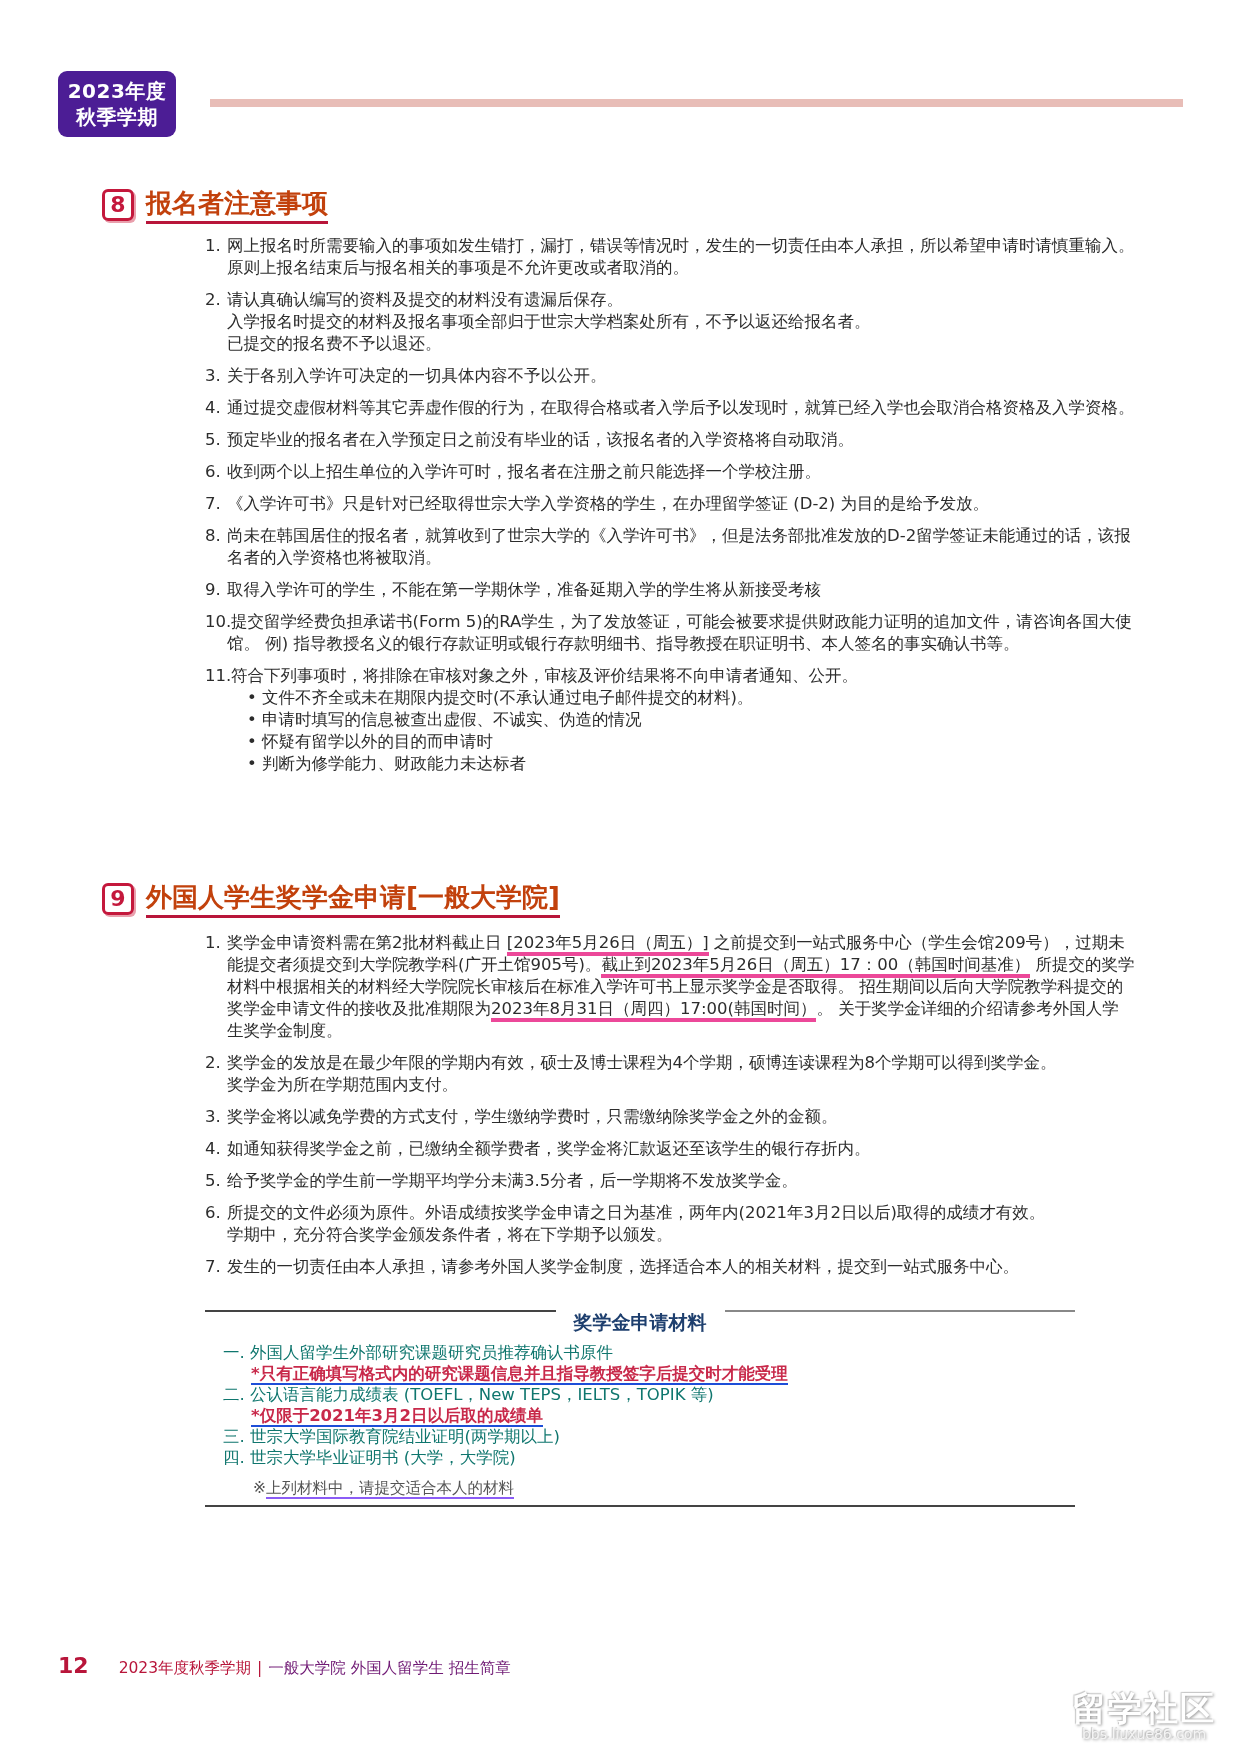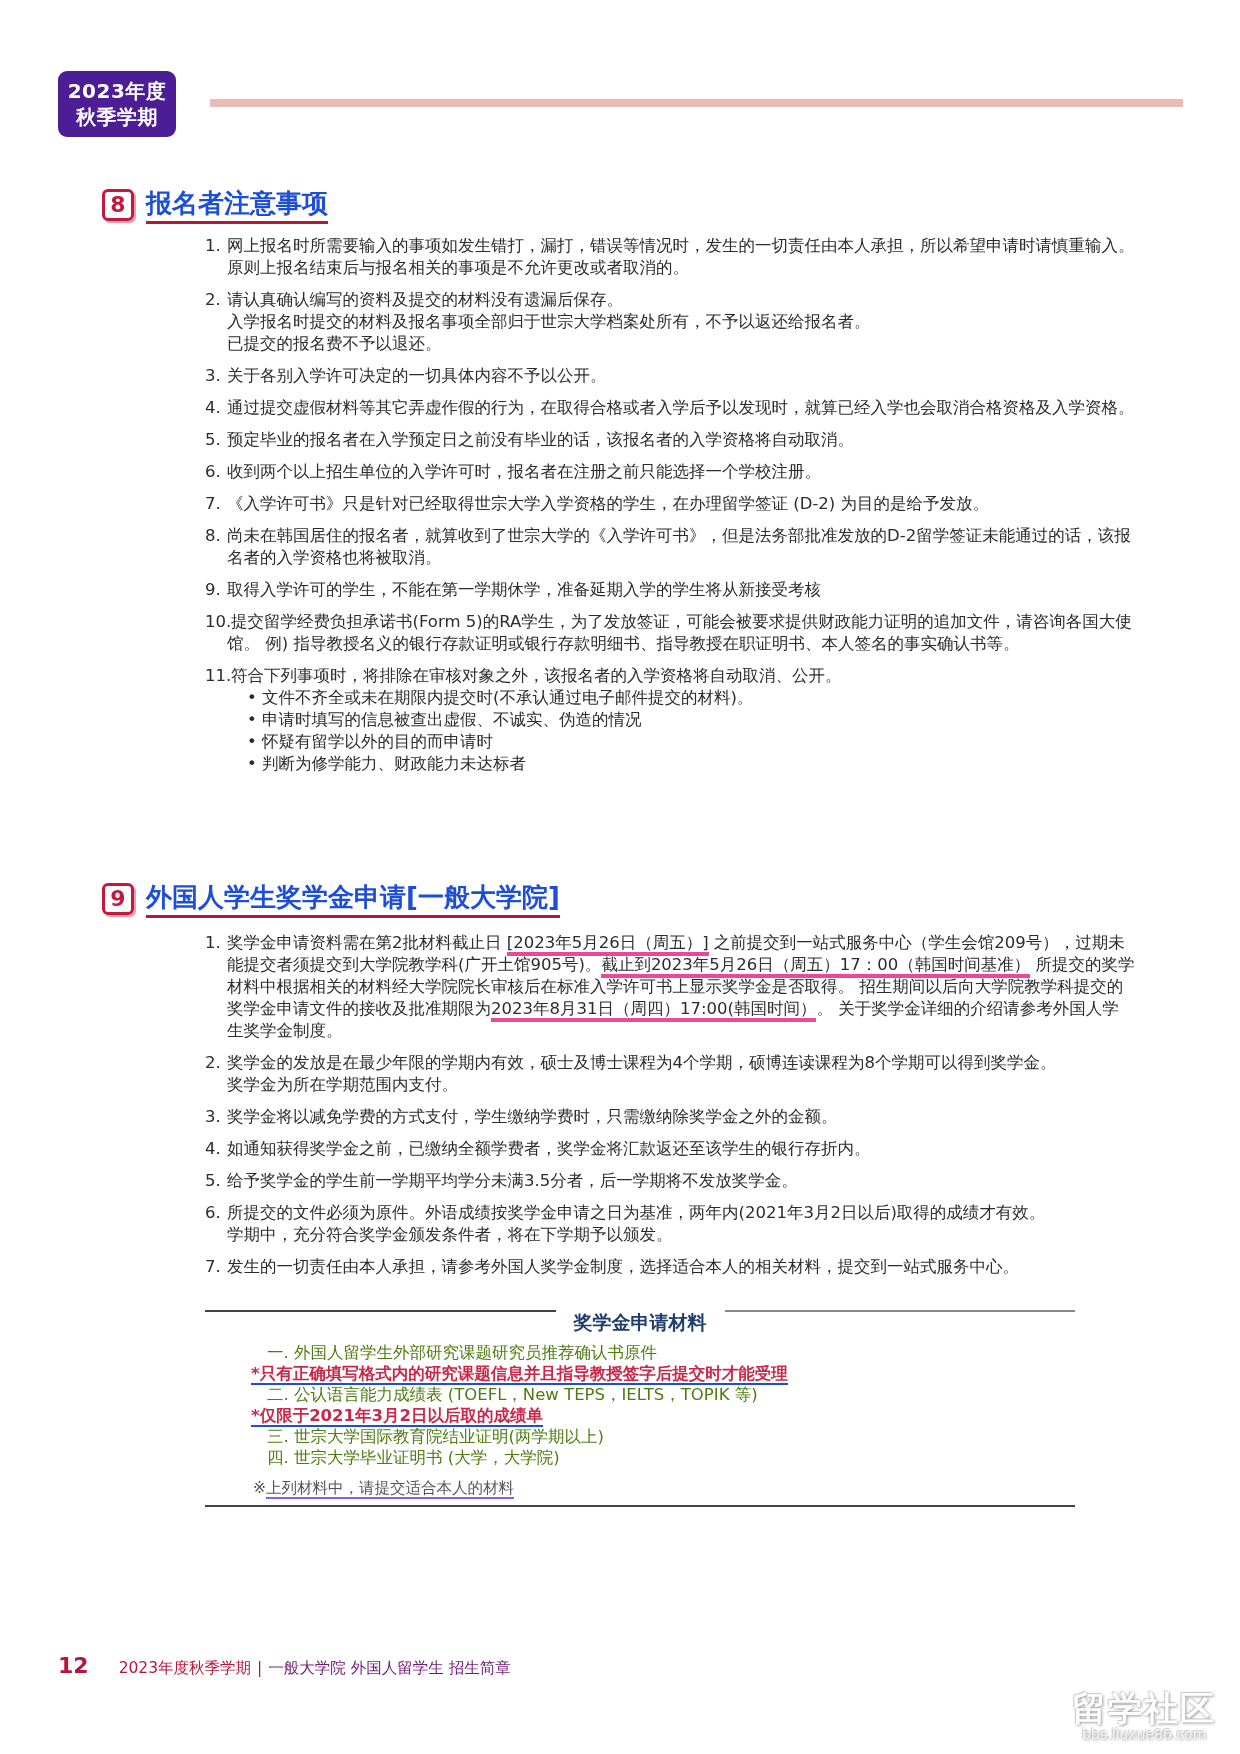--- a/index.html
+++ b/index.html
@@ -21,42 +21,42 @@
   }
   .sec-title {
     position:absolute; left:102px; display:flex; align-items:center;
   }
   .sec-num {
     width:26px; height:26px; border:3px solid #c4183c; border-radius:6px;
     color:#c4183c; font-weight:bold; font-size:22px; line-height:26px;
     text-align:center; margin-right:12px; box-shadow:2px 2px 0 #e9a0ad;
   }
   .sec-text {
-    color:#1d4ed8; font-weight:bold; font-size:26px; line-height:34px;
+    color:#c2410c; font-weight:bold; font-size:26px; line-height:34px;
     border-bottom:3px solid #b8153a; padding-bottom:1px;
   }
   ol.items { position:absolute; left:205px; width:930px; margin:0; padding:0; list-style:none; }
   ol.items li {
     font-size:16.5px; line-height:22px; color:#2c2c2c; margin-bottom:10px;
     padding-left:22px; text-indent:-22px;
   }
   ol.items li .num { display:inline-block; width:22px; text-indent:0; }
   ol.items li.two .num { width:26px; }
   ol.items li .sub { display:block; padding-left:0; text-indent:0; }
   ol.items li .bullet { display:block; text-indent:0; padding-left:20px; }
   .hl-bold { border-bottom:4px solid #ec4899; font-weight:normal; }
   .materials {
     position:absolute; left:205px; top:1310px; width:870px;
   }
   .mat-head { display:flex; align-items:flex-start; height:28px; }
   .mat-head .line { flex:1; height:2px; background:#444; }
   .mat-head .line.right { background:#888; }
   .mat-head .title { color:#1e3f6e; font-weight:bold; font-size:19px; padding:0 18px; }
   .mat-list { padding-left:18px; margin-top:4px; }
-  .mat-item { font-size:16.5px; line-height:21px; color:#4d7c0f;margin-left:44px; }
+  .mat-item { font-size:16.5px; line-height:21px; color:#0f766e; }
   .mat-note { font-size:16.5px; line-height:21px; color:#c8294a; padding-left:28px;
               border-bottom:0; }
   .mat-note span { border-bottom:2px solid #1d4ed8;font-weight:bold; }
   .mat-foot { font-size:15.5px; color:#555; padding-left:30px; margin-top:10px; }
   .mat-foot span.u { border-bottom:2px solid #8b5cf6; }
   .mat-bottom { height:2px; background:#444; margin-top:6px; margin-left:-18px; margin-right:0; }
   .footer { position:absolute; left:58px; top:1653px; display:flex; align-items:baseline; }
   .page-num { color:#b8153a; font-weight:bold; font-size:22px; margin-right:30px; }
   .footer-a { color:#b8153a; font-size:15.5px; }
   .footer-sep { color:#b8153a; font-size:15.5px; margin:0 6px; }
@@ -84,21 +84,21 @@
   <li><span class="num">1.</span><span>网上报名时所需要输入的事项如发生错打，漏打，错误等情况时，发生的一切责任由本人承担，所以希望申请时请慎重输入。原则上报名结束后与报名相关的事项是不允许更改或者取消的。</span></li>
   <li><span class="num">2.</span><span>请认真确认编写的资料及提交的材料没有遗漏后保存。</span><span class="sub">入学报名时提交的材料及报名事项全部归于世宗大学档案处所有，不予以返还给报名者。</span><span class="sub">已提交的报名费不予以退还。</span></li>
   <li><span class="num">3.</span><span>关于各别入学许可决定的一切具体内容不予以公开。</span></li>
   <li><span class="num">4.</span><span>通过提交虚假材料等其它弄虚作假的行为，在取得合格或者入学后予以发现时，就算已经入学也会取消合格资格及入学资格。</span></li>
   <li><span class="num">5.</span><span>预定毕业的报名者在入学预定日之前没有毕业的话，该报名者的入学资格将自动取消。</span></li>
   <li><span class="num">6.</span><span>收到两个以上招生单位的入学许可时，报名者在注册之前只能选择一个学校注册。</span></li>
   <li><span class="num">7.</span><span>《入学许可书》只是针对已经取得世宗大学入学资格的学生，在办理留学签证 (D-2) 为目的是给予发放。</span></li>
   <li><span class="num">8.</span><span>尚未在韩国居住的报名者，就算收到了世宗大学的《入学许可书》，但是法务部批准发放的D-2留学签证未能通过的话，该报名者的入学资格也将被取消。</span></li>
   <li><span class="num">9.</span><span>取得入学许可的学生，不能在第一学期休学，准备延期入学的学生将从新接受考核</span></li>
   <li class="two"><span class="num">10.</span><span>提交留学经费负担承诺书(Form 5)的RA学生，为了发放签证，可能会被要求提供财政能力证明的追加文件，请咨询各国大使馆。 例) 指导教授名义的银行存款证明或银行存款明细书、指导教授在职证明书、本人签名的事实确认书等。</span></li>
-  <li class="two"><span class="num">11.</span><span>符合下列事项时，将排除在审核对象之外，该报名者的入学资格将自动取消、公开。</span>
+  <li class="two"><span class="num">11.</span><span>符合下列事项时，将排除在审核对象之外，审核及评价结果将不向申请者通知、公开。</span>
     <span class="bullet">• 文件不齐全或未在期限内提交时(不承认通过电子邮件提交的材料)。</span>
     <span class="bullet">• 申请时填写的信息被查出虚假、不诚实、伪造的情况</span>
     <span class="bullet">• 怀疑有留学以外的目的而申请时</span>
     <span class="bullet">• 判断为修学能力、财政能力未达标者</span>
   </li>
 </ol>
 
 <div class="sec-title" style="top:880px;">
   <div class="sec-num">9</div>
   <div class="sec-text">外国人学生奖学金申请[一般大学院]</div>

